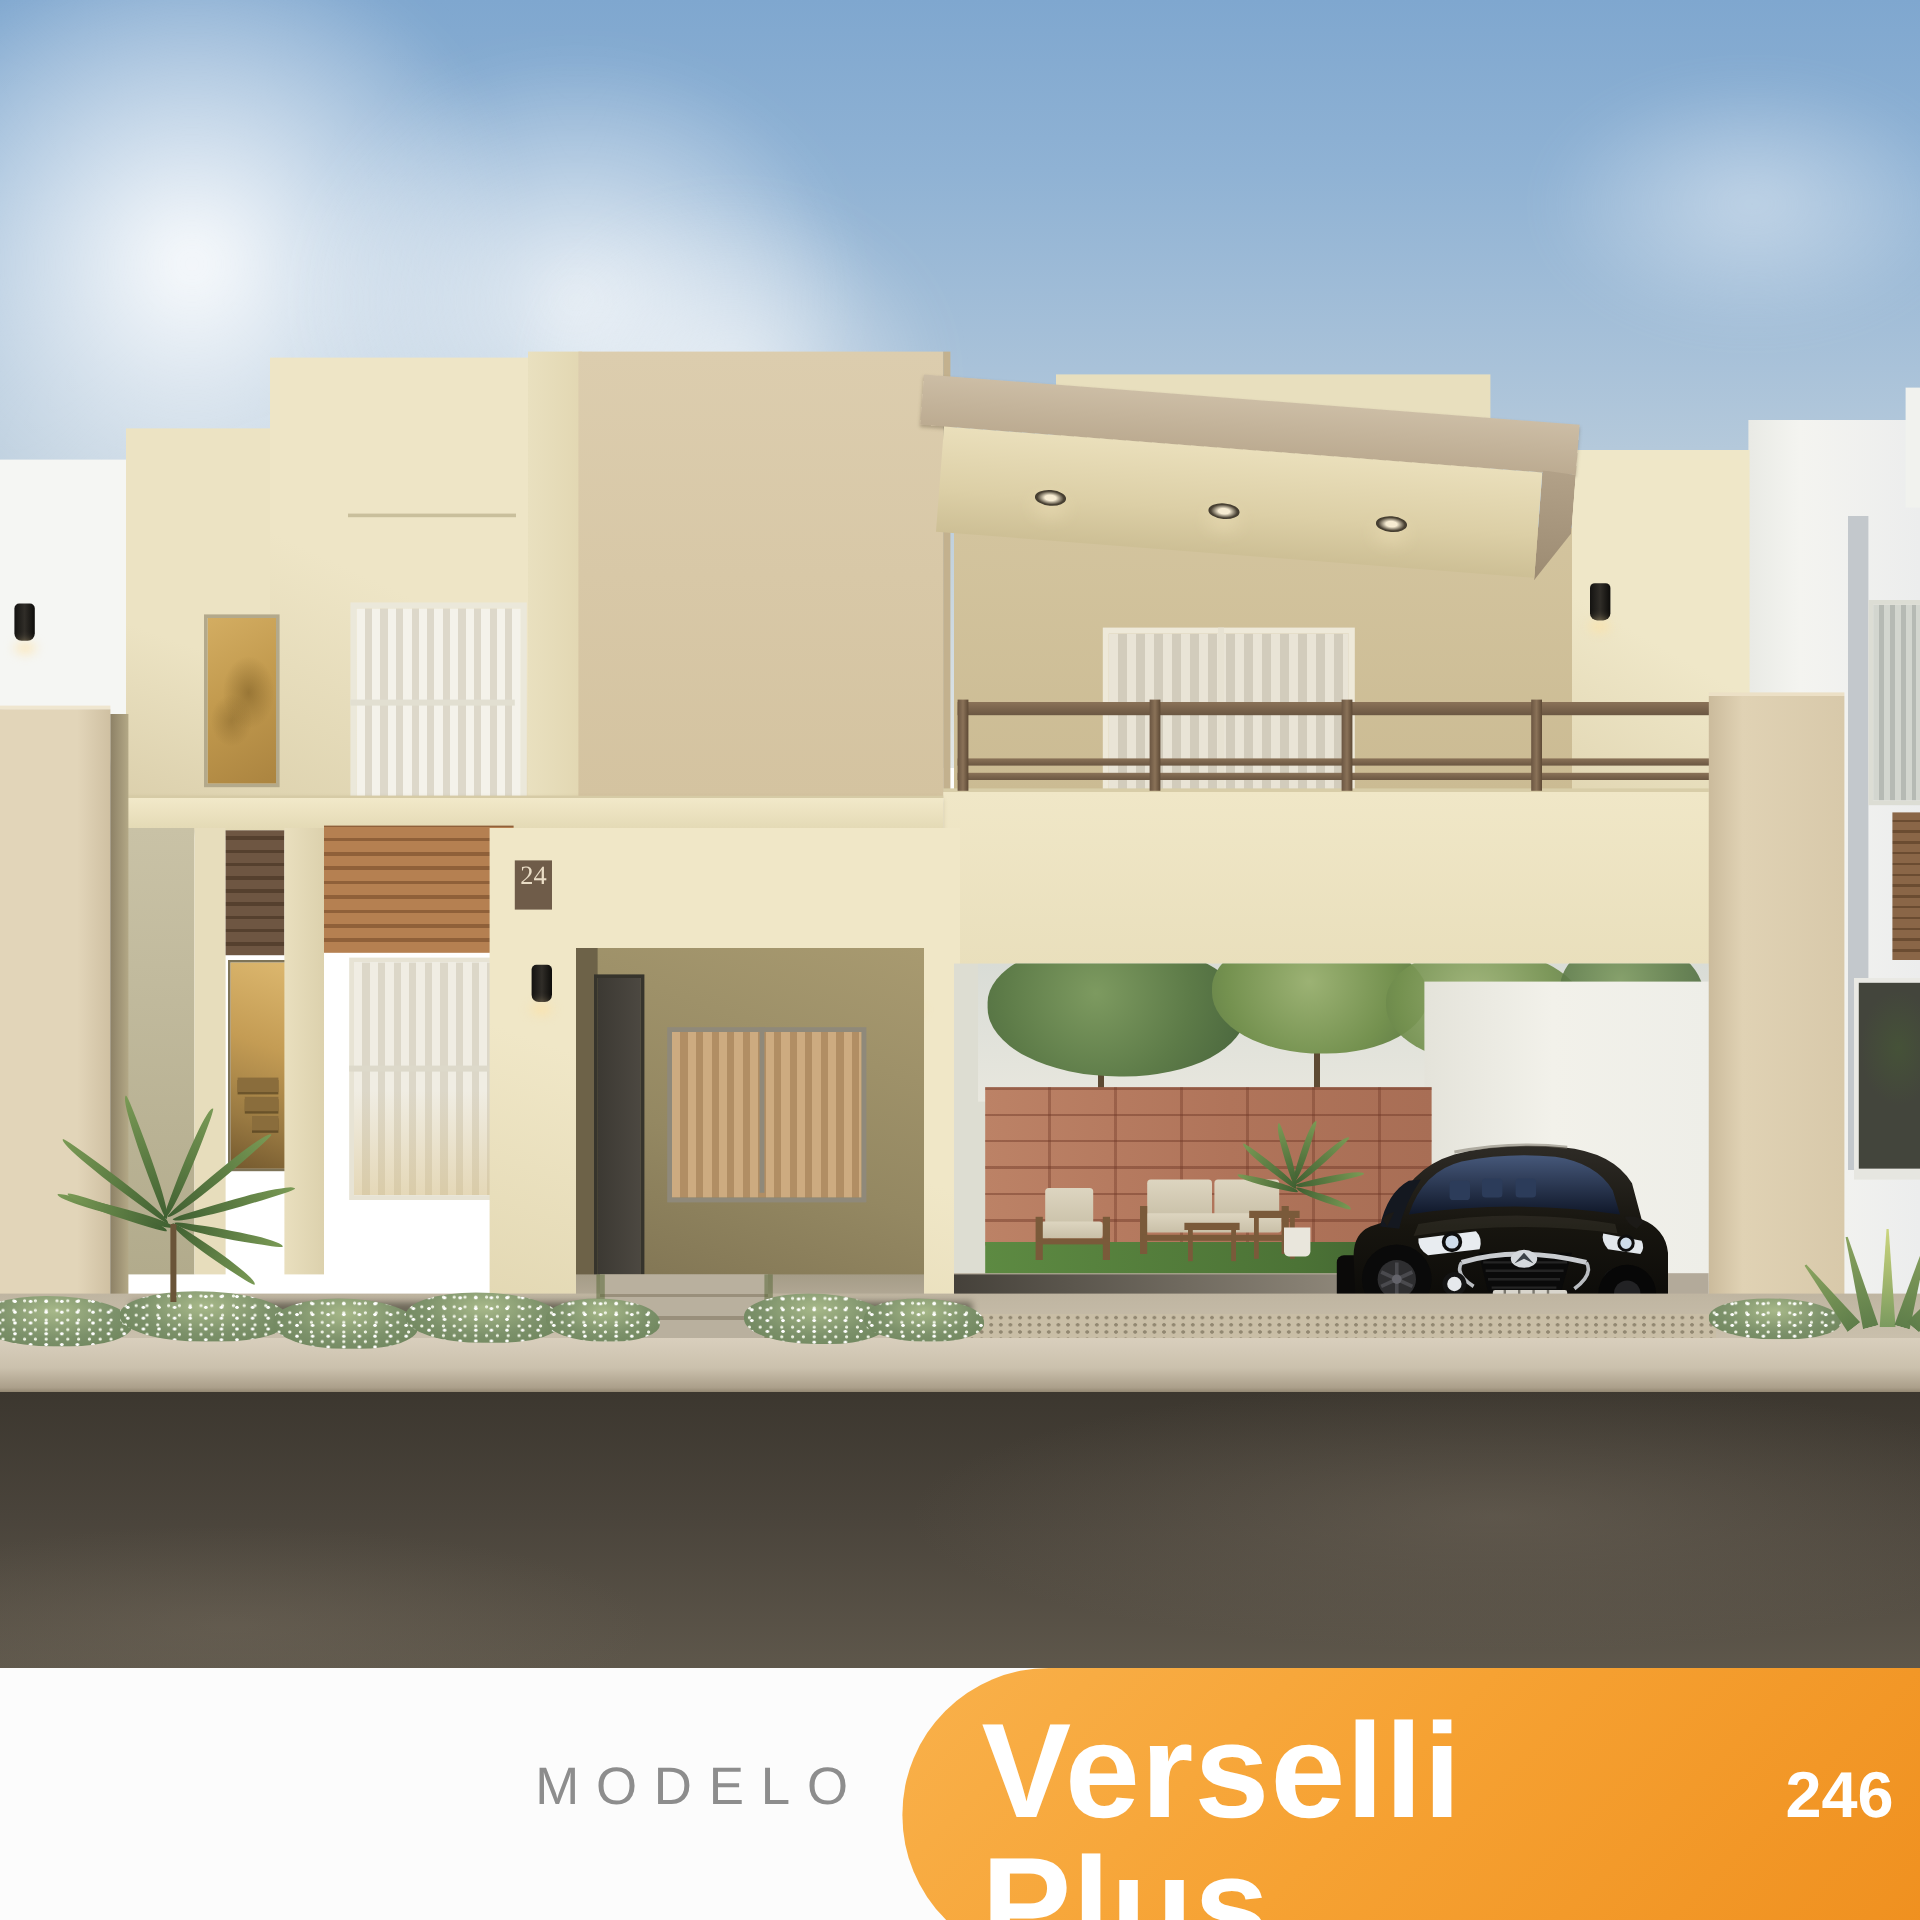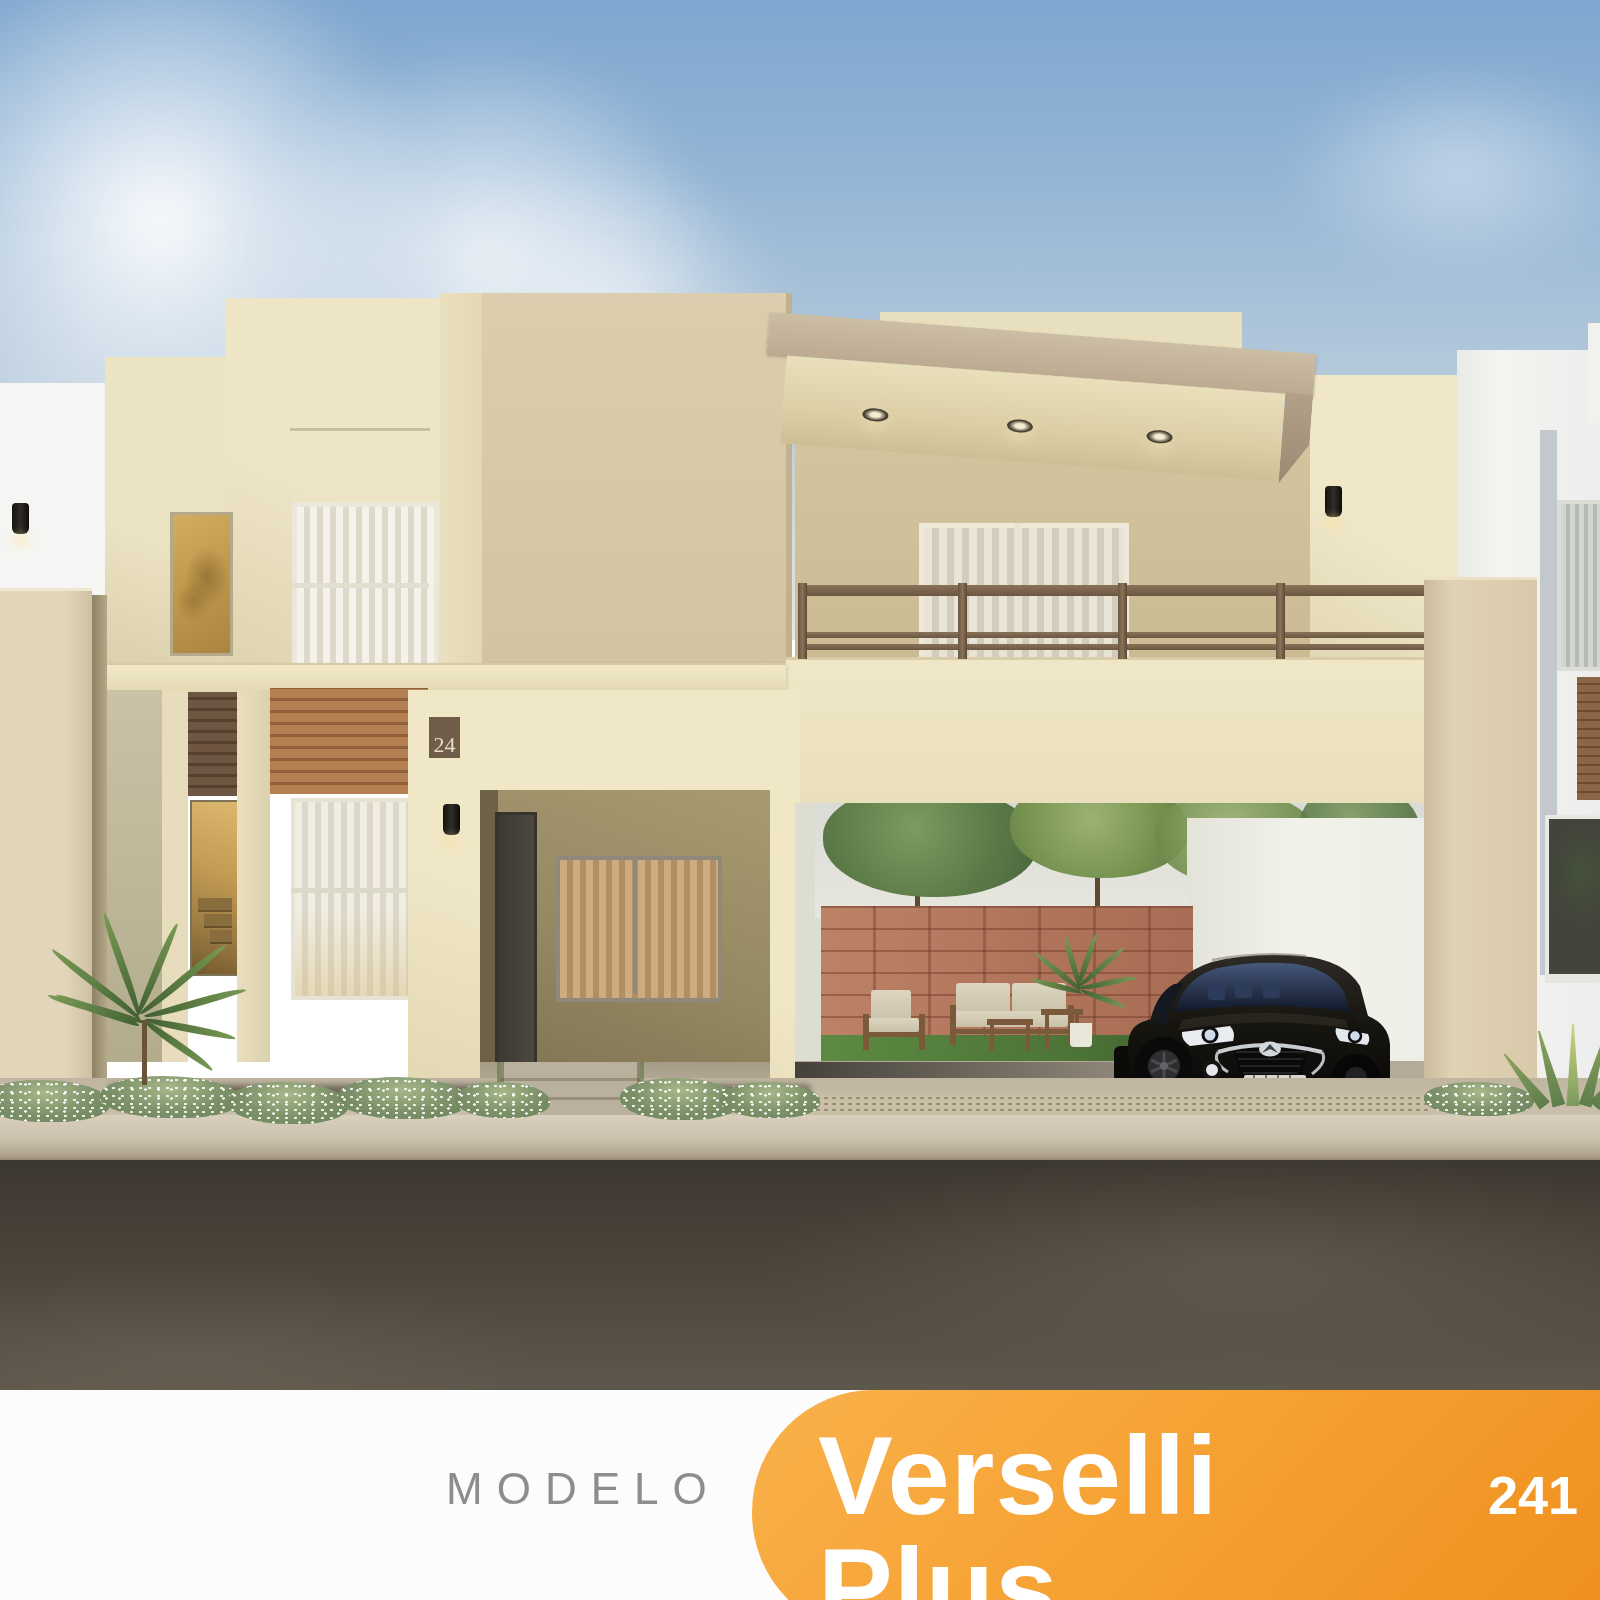--- a/index.html
+++ b/index.html
@@ -92,21 +92,21 @@
     background:repeating-linear-gradient(0deg,#b58051 0 9px,#8f6039 9px 12px);}
   #ground-window{left:291px;top:798px;width:117px;height:194px;border:4px solid #e7e3d4;
     background:linear-gradient(0deg,rgba(215,190,130,.45),rgba(215,190,130,0) 45%),
                repeating-linear-gradient(90deg,#f0ede3 0 7px,#dcd7c8 7px 13px);}
   #ground-window-bar{left:291px;top:888px;width:117px;height:5px;background:#ddd9ca;}
   
   #entry-wall{left:408px;top:690px;width:392px;height:412px;
     background:linear-gradient(200deg,#f0e7c7 55%,#e2d7b2 100%);}
   #house-plaque{left:429px;top:717px;width:31px;height:41px;background:#6f5c49;
     color:#eaddc6;font-family:"Liberation Serif",serif;font-size:22px;display:flex;
-    align-items:flex-end;justify-content:center;}
+    align-items:flex-start;justify-content:center;}
   .wall-lamp{width:17px;height:31px;border-radius:4px 4px 6px 6px;
     background:linear-gradient(90deg,#141311,#302d28,#0d0c0a);}
   .lamp-glow{width:26px;height:16px;border-radius:50%;filter:blur(4px);
     background:radial-gradient(rgba(255,225,160,.8),rgba(255,225,160,0) 70%);}
   #entry-porch{left:480px;top:790px;width:290px;height:305px;overflow:hidden;
     background:linear-gradient(200deg,#a89a70 0%,#948862 55%,#7c7050 100%);}
   #porch-inner-left{left:0;top:0;width:18px;height:305px;background:#6d6248;}
   #front-door{left:15px;top:22px;width:36px;height:281px;background:linear-gradient(90deg,#3c3933,#4c4841);
     border:3px solid #36342c;}
   #porch-window{left:76px;top:66px;width:158px;height:138px;border:4px solid #8f897a;
@@ -417,14 +417,14 @@
   <div class="abs agave-leaf" style="left:34px;top:6px;width:22px;height:82px;background:linear-gradient(180deg,#ccd67e,#7b9a5f);"></div>
   <div class="abs agave-leaf" style="left:46px;top:12px;width:22px;height:76px;transform:rotate(16deg);"></div>
   <div class="abs agave-leaf" style="left:55px;top:26px;width:22px;height:62px;transform:rotate(40deg);"></div>
 </div>
 
 <div class="abs" id="bottom-band"></div>
 <div class="abs" id="orange-banner"></div>
 <div class="abs" id="modelo-label">MODELO</div>
 <div class="abs" id="model-name-row">
   <span id="model-name">Verselli Plus</span>
-  <span id="model-number">241</span>
+  <span id="model-number">246</span>
 </div>
 
 </body></html>

